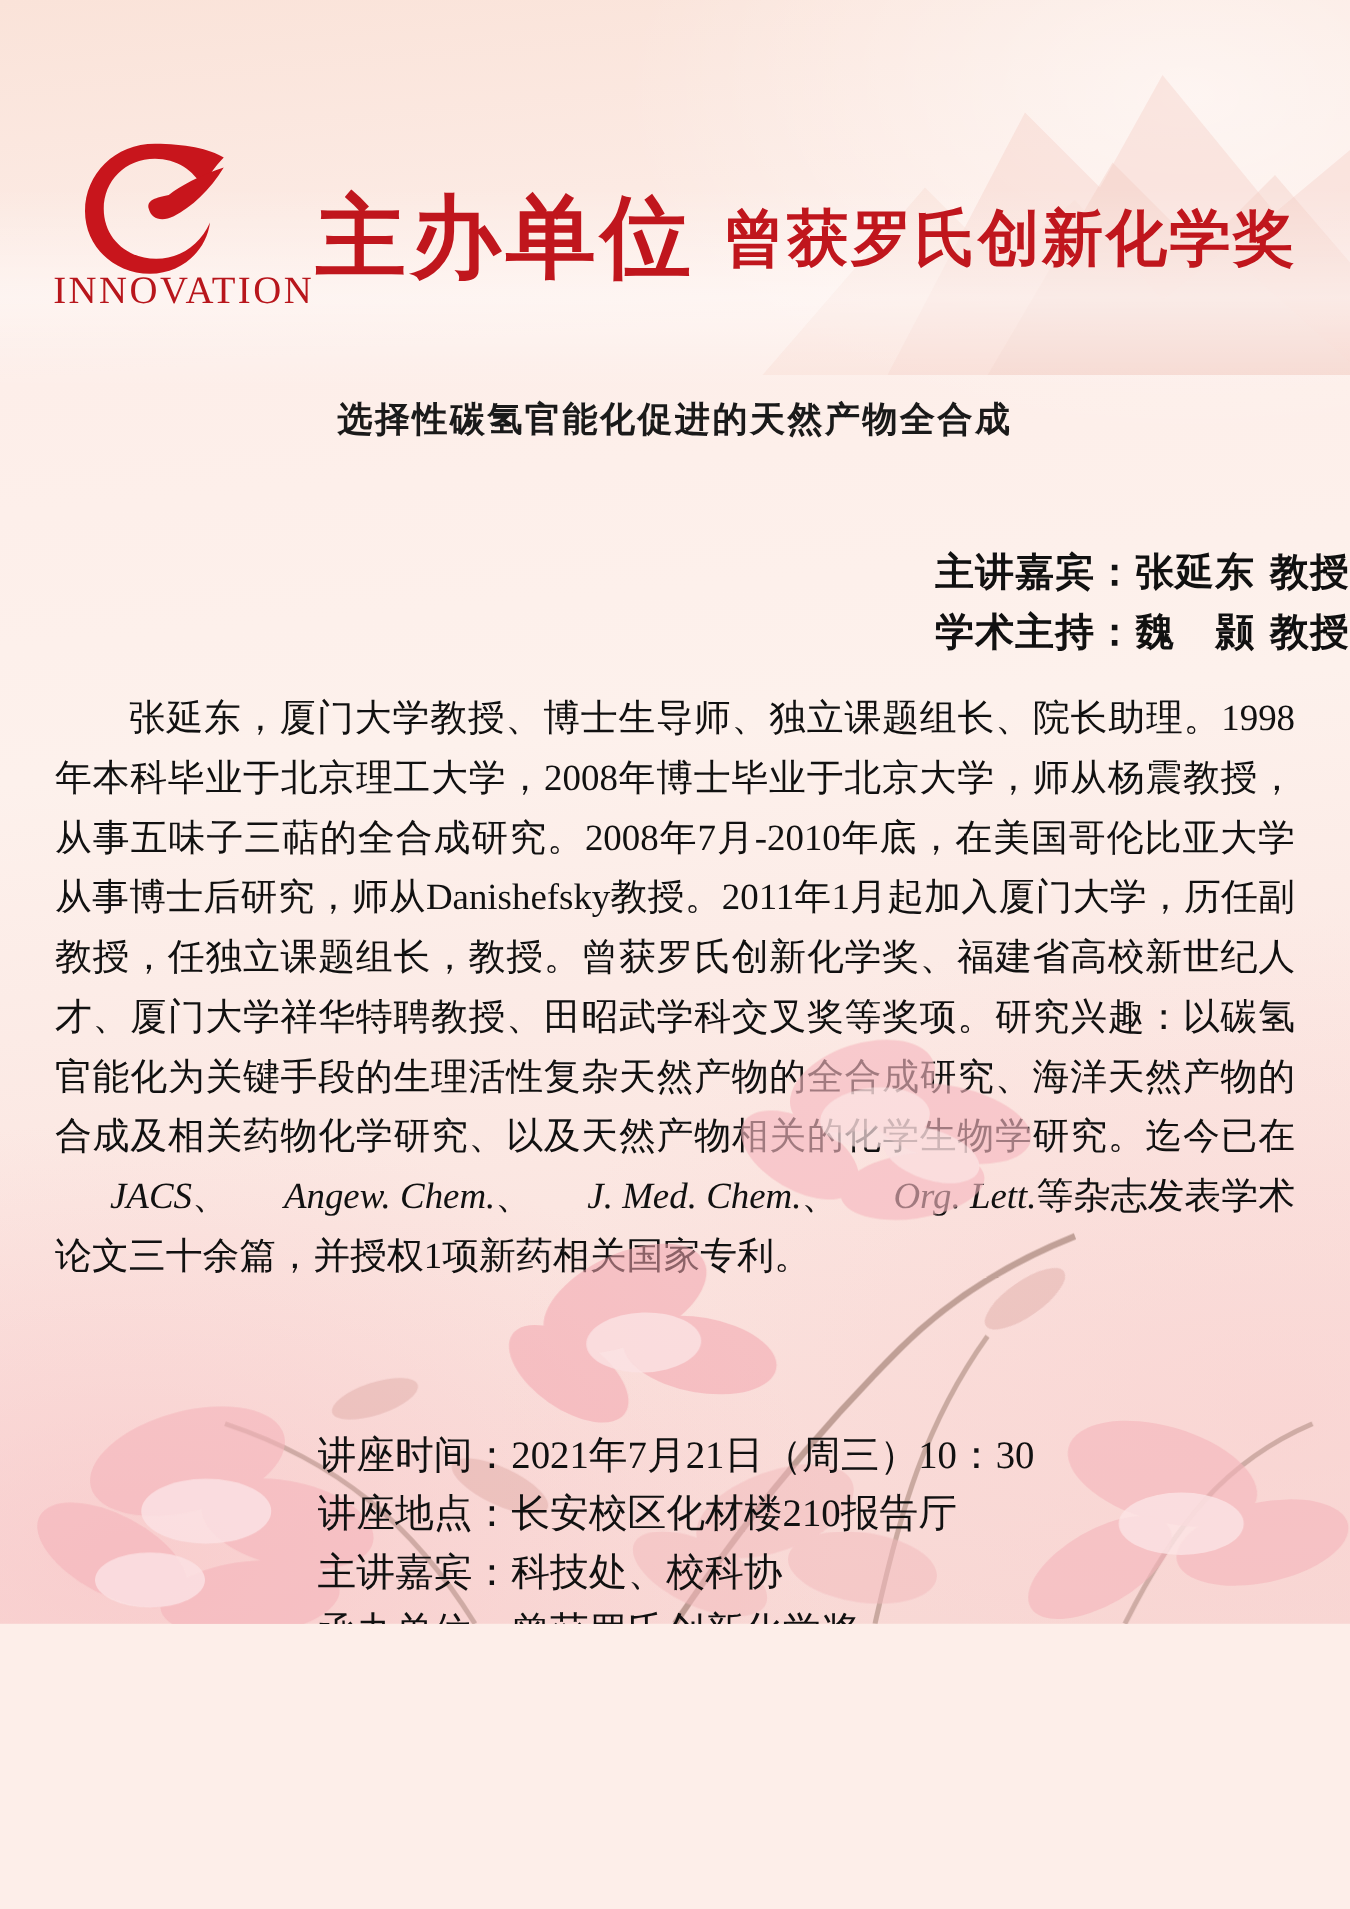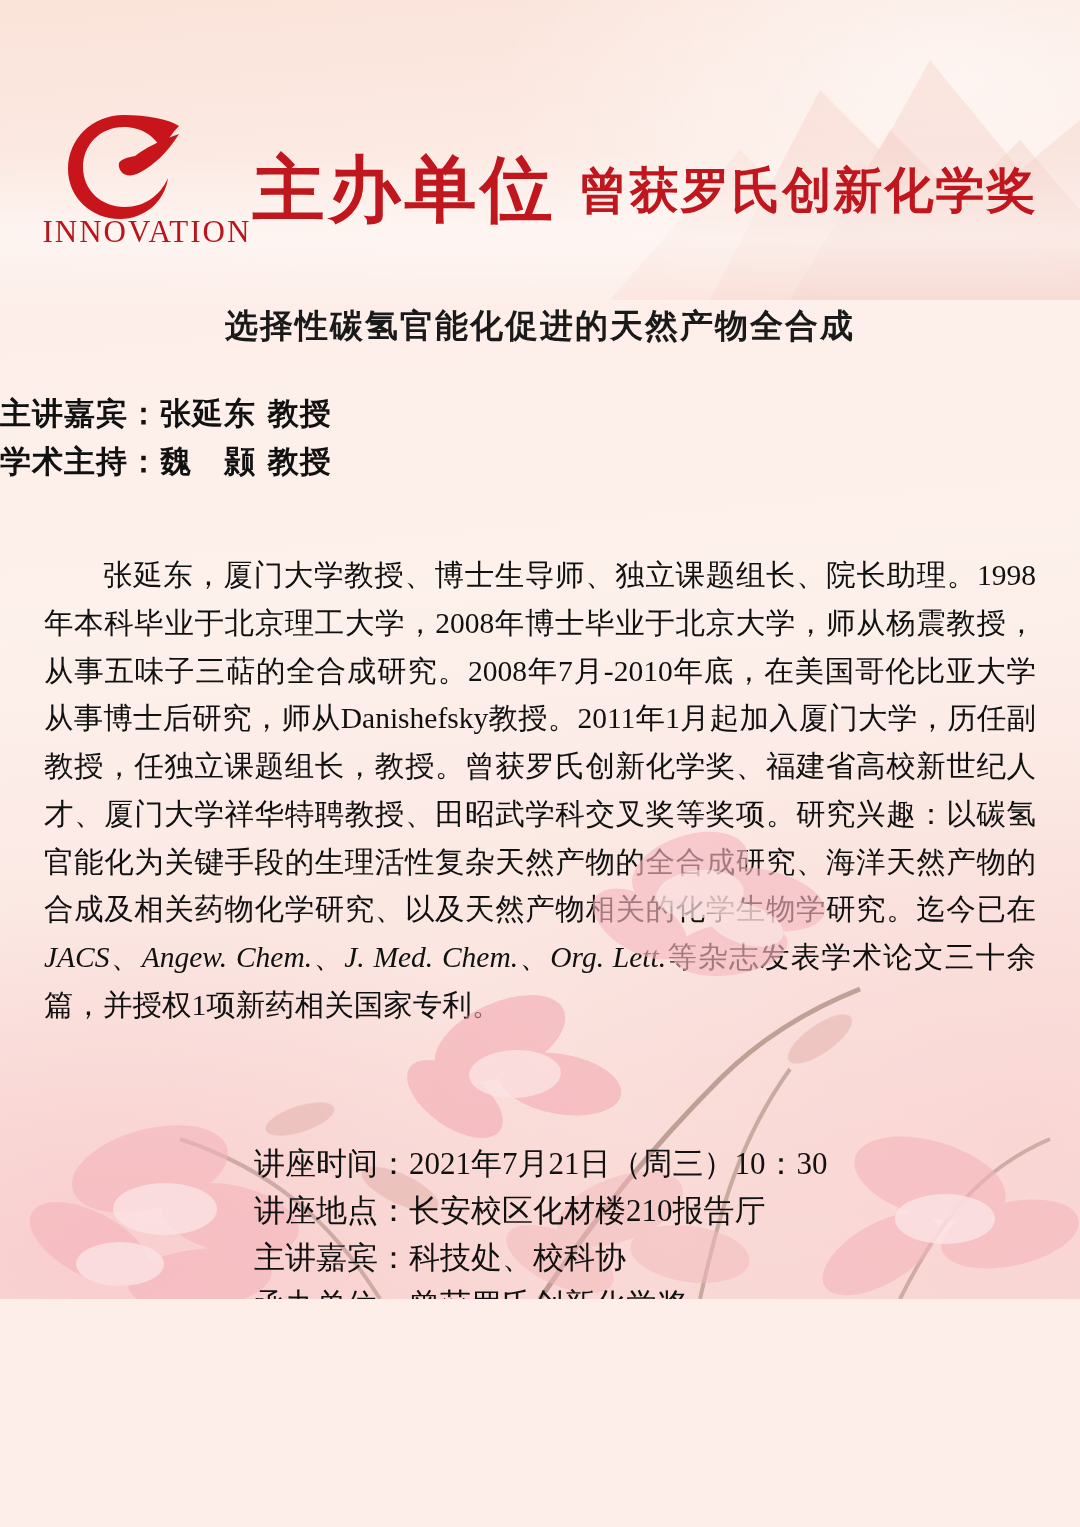--- a/index.html
+++ b/index.html
@@ -94,34 +94,34 @@
     letter-spacing: 2px;
     font-family: "DejaVu Sans", sans-serif;
     line-height: 1;
     margin-left: 22px;
     margin-bottom: 4px;
   }
 
   
   .talk-title {
     position: absolute;
-    top: 304px; left: 0; right: 0;
+    top: 317px; left: 0; right: 0;
     text-align: center;
     color: #1a1a1a;
-    font-size: 33px;
+    font-size: 28px;
     font-weight: bold;
     letter-spacing: 2px;
     font-family: Liberation Mono, monospace;
   }
 
   
   .speakers {
     position: absolute;
-    top: 389px; left: 0; right: 0;
-    text-align: left;
+    top: 434px; left: 0; right: 0;
+    text-align: right;
     color: #111;
     font-size: 31px;
     font-weight: bold;
     line-height: 1.55;
     font-family: "DejaVu Sans", sans-serif;
     letter-spacing: 1px;
   }
 
   
   .bio {
@@ -130,21 +130,21 @@
     left: 44px;
     width: 992px;
     color: #111;
     font-size: 29.5px;
     line-height: 1.62;
     text-align: justify;
     text-justify: inter-ideograph;
     font-family: "Liberation Serif", "DejaVu Serif", serif;
   }
   .bio p { margin: 0; text-indent: 2em; }
-  .bio i { font-style: italic; }
+  .bio i { font-style: italic; margin-left: 44px; }
 
   
   .info {
     position: absolute;
     top: 1140px;
     left: 222px;
     color: #111;
     font-size: 31px;
     line-height: 1.52;
     font-family: "Liberation Serif", "DejaVu Serif", serif;

